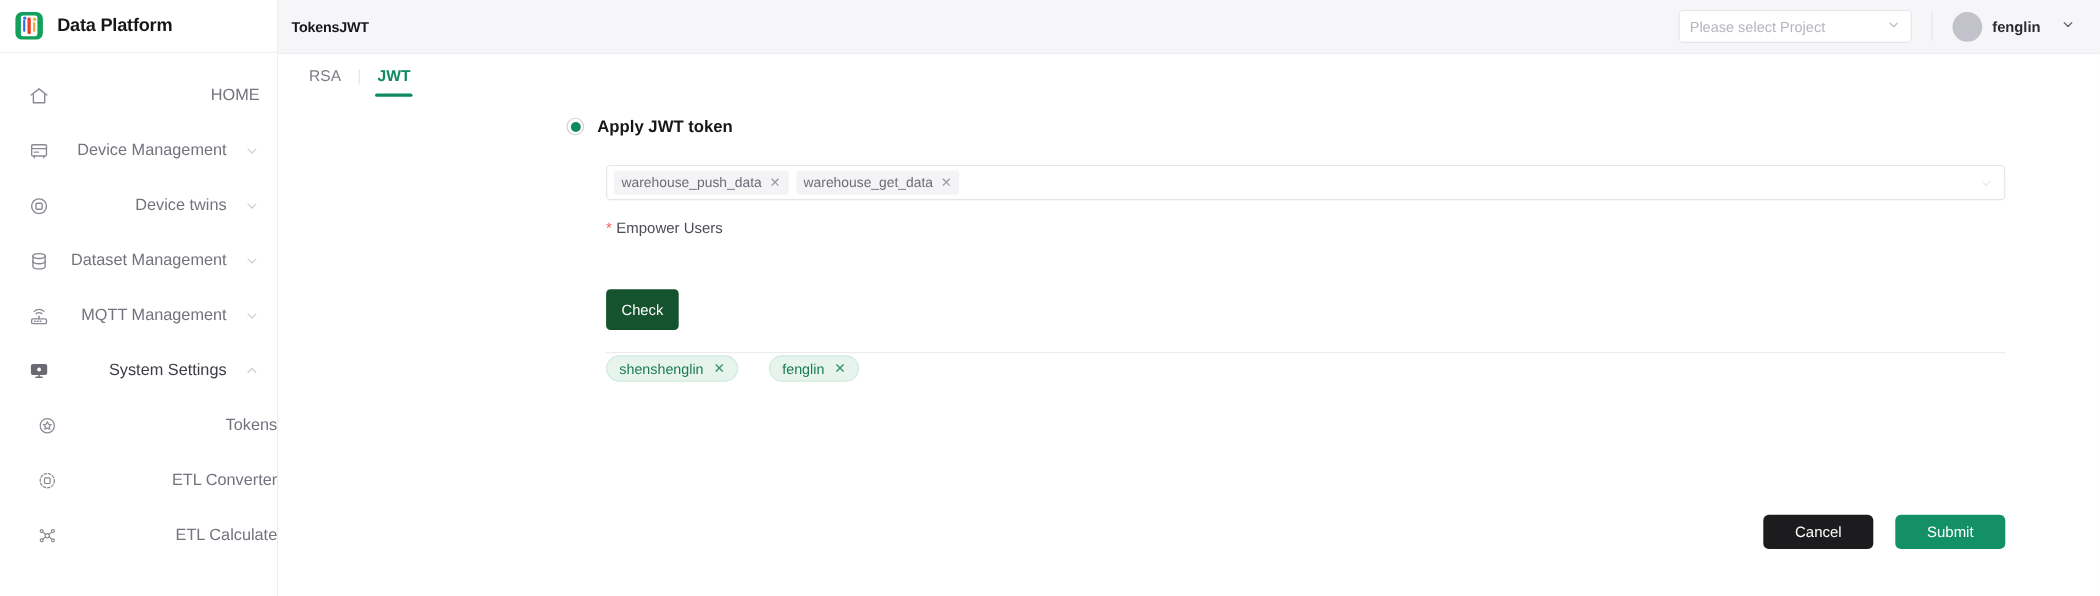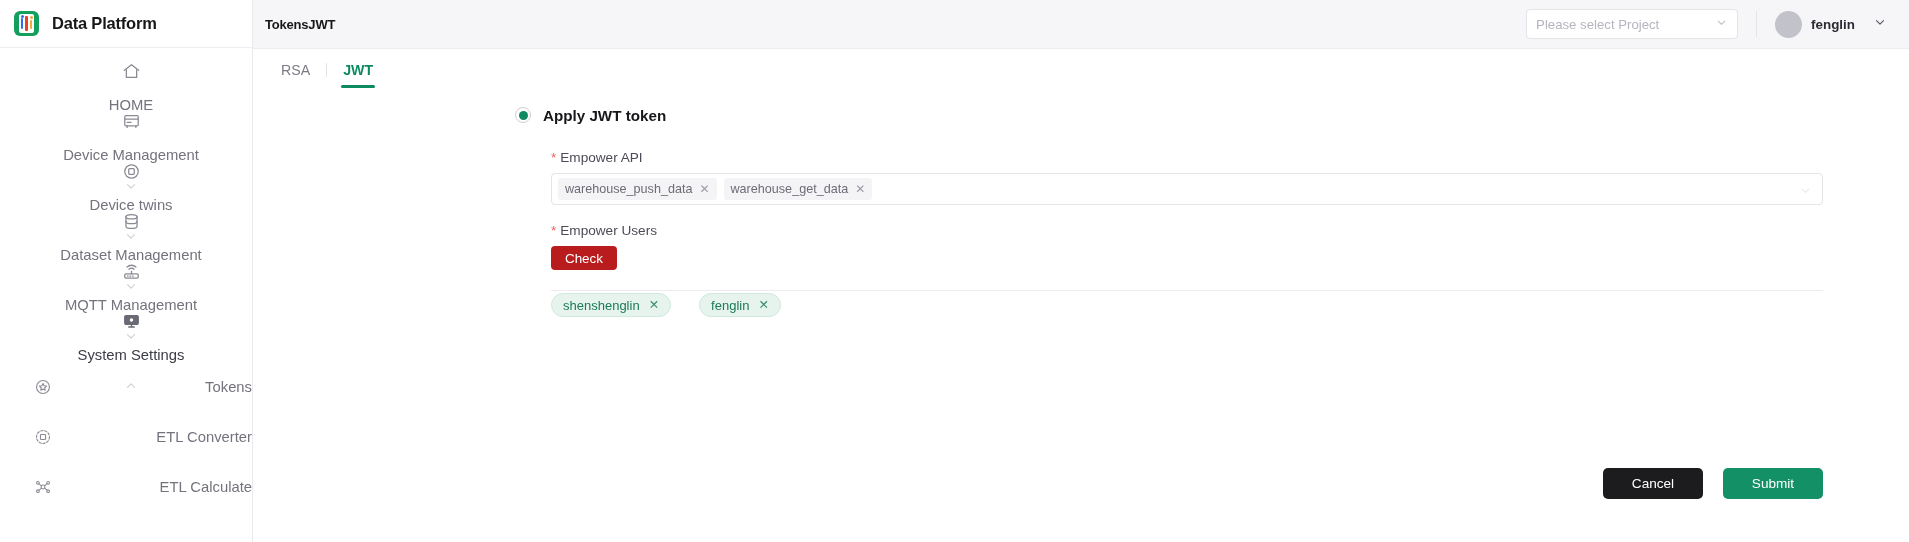--- a/index.html
+++ b/index.html
@@ -43,21 +43,20 @@
   .brand-title {
     font-size: 16.5px; font-weight: bold; color: #17171a; letter-spacing: -0.2px;
   }
 
   .nav { padding-top: 14px; }
   .nav-item {
     display: flex; align-items: center; height: 50px;
     padding-left: 26px; padding-right: 16px; gap: 16px;
     color: #73737d; font-size: 14.8px; cursor: pointer;
     position: relative;
-    flex-direction: column;
   }
   .nav-item.active-parent { color: #3c3c46; }
   .nav-icon { width: 19px; height: 19px; flex: 0 0 19px; display: flex; align-items: center; justify-content: center; }
   .nav-icon svg { display: block; }
   .nav-label { flex: 1; white-space: nowrap; }
   .nav-chevron { width: 14px; height: 14px; flex: 0 0 14px; opacity: .55; }
 
   .subnav-item {
     display: flex; align-items: center; height: 50px;
     padding-left: 34px; gap: 13px;
@@ -131,23 +130,24 @@
   }
   .tag {
     display: inline-flex; align-items: center; gap: 7px;
     background: #f4f4f6; border-radius: 3px; height: 22px;
     padding: 0 7px; font-size: 12.6px; color: #6c6c77;
   }
   .tag .x { font-size: 12px; color: #9a9aa4; cursor: pointer; line-height: 1; }
   .tag-input .chev { margin-left: auto; width: 13px; height: 13px; opacity: .3; }
 
   .check-btn {
-    height: 24px; padding: 0 14px; border-radius: 4px; border: none;
-    background: #b91c1c; color: #fff; font-size: 13.4px; cursor: pointer;
+    height: 37px; padding: 0 14px; border-radius: 4px; border: none;
+    background: #14532d; color: #fff; font-size: 13.4px; cursor: pointer;
     font-family: "Liberation Sans", sans-serif;
+    margin-top: 40px;
   }
 
   .hr { height: 1px; background: #ececf0; margin: 20px 86px 0 298px; }
 
   .user-tags { padding-left: 298px; margin-top: 2px; display: flex; gap: 28px; }
   .utag {
     display: inline-flex; align-items: center; gap: 9px;
     background: #e7f4ee; border: 1px solid #cfe9dd; border-radius: 14px;
     height: 24px; padding: 0 11px; font-size: 13px; color: #1c7a59;
   }
@@ -358,23 +358,20 @@
 
         <div class="radio-row">
           <span class="radio">
               <span class="dot"></span>
             </span>
           <span class="radio-label">Apply JWT token</span>
         </div>
 
 
         <div class="field">
-          <div class="field-label">
-            <span class="req">*</span><span>Empower API</span>
-          </div>
           <div class="tag-input">
             <span class="tag">
               <span>warehouse_push_data</span>
               <span class="x">✕</span>
             </span>
             <span class="tag">
               <span>warehouse_get_data</span>
               <span class="x">✕</span>
             </span>
             <span class="chev">

